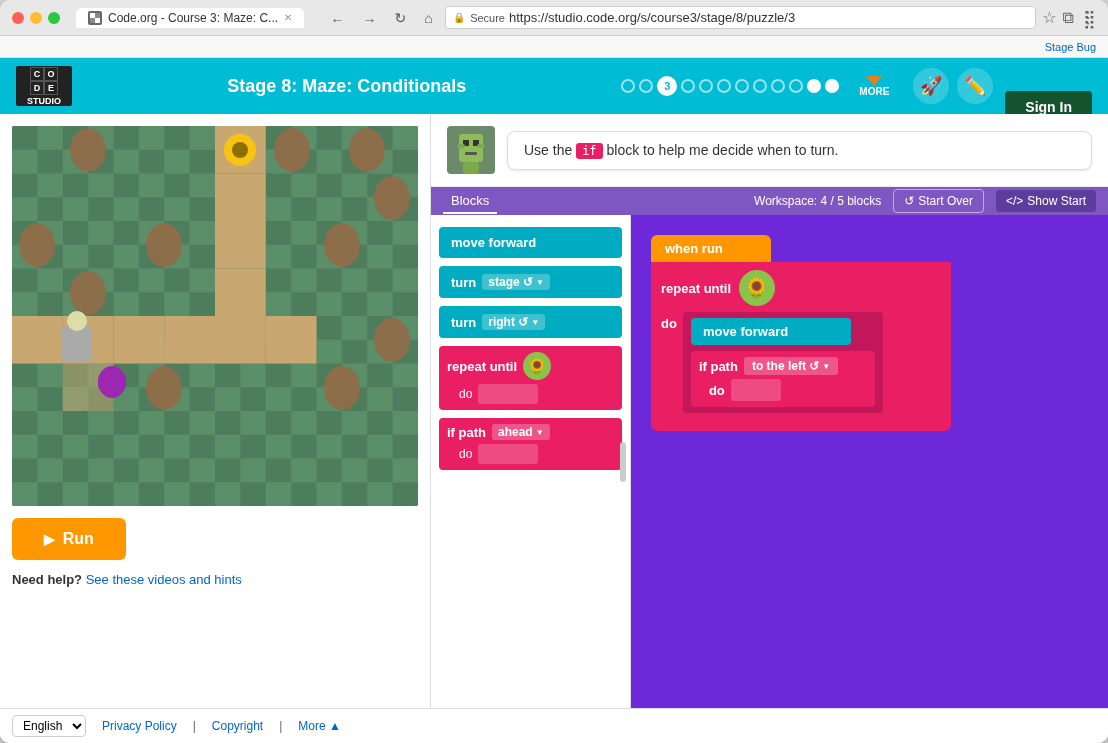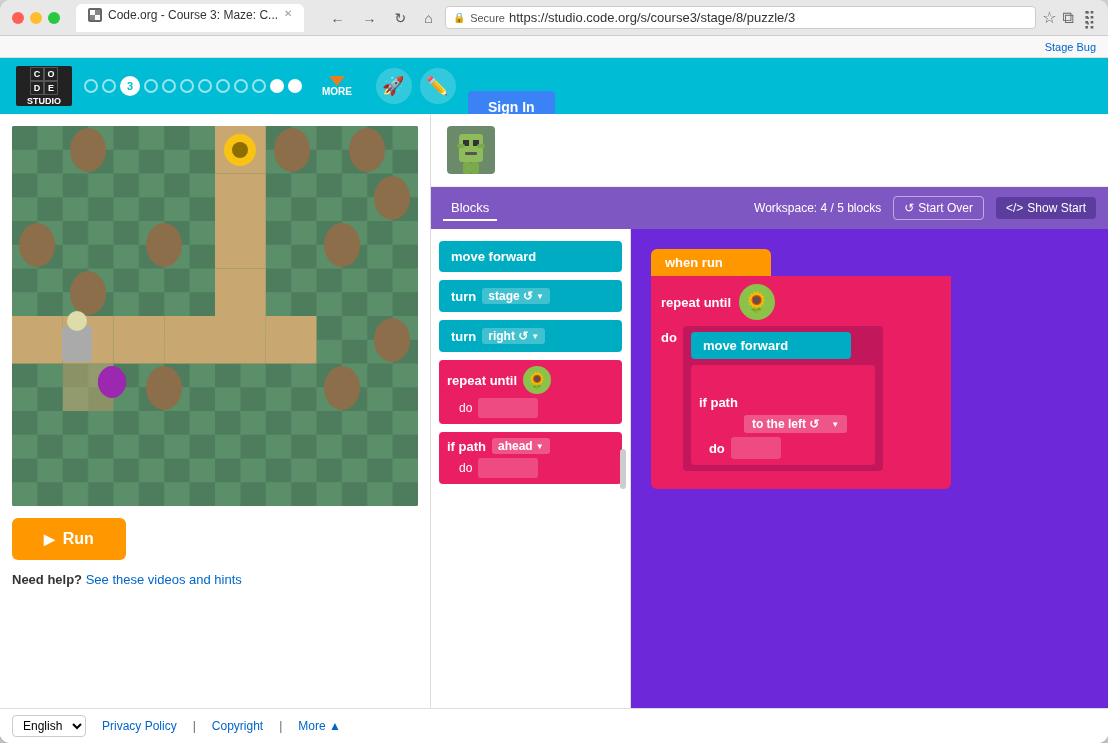--- a/index.html
+++ b/index.html
@@ -6,21 +6,21 @@
     body { font-family: -apple-system, BlinkMacSystemFont, 'Segoe UI', sans-serif; background: #e0e0e0; width: 1108px; height: 743px; overflow: hidden; }
 
     
     .browser-window { width: 1108px; height: 743px; background: #f0f0f0; border-radius: 10px; overflow: hidden; box-shadow: 0 4px 20px rgba(0,0,0,0.4); }
     .browser-titlebar { background: #e8e8e8; height: 36px; display: flex; align-items: center; padding: 0 12px; gap: 8px; border-bottom: 1px solid #ccc; }
     .traffic-lights { display: flex; gap: 6px; align-items: center; }
     .traffic-light { width: 12px; height: 12px; border-radius: 50%; }
     .tl-red { background: #ff5f57; }
     .tl-yellow { background: #ffbd2e; }
     .tl-green { background: #28c840; }
-    .browser-tab { background: #fff; border-radius: 6px 6px 0 0; padding: 4px 12px; font-size: 12px; color: #333; display: flex; gap: 6px; margin-left: 8px; height: 28px; }
+    .browser-tab { background: #fff; border-radius: 6px 6px 0 0; padding: 4px 12px; font-size: 12px; color: #333; display: flex; align-items: center; gap: 6px; margin-left: 8px; height: 20px; }
     .tab-icon { width: 14px; height: 14px; background: #666; border-radius: 2px; display: inline-flex; align-items: center; justify-content: center; }
     .tab-close { color: #999; font-size: 10px; cursor: pointer; }
     .browser-addressbar { display: flex; align-items: center; gap: 6px; flex: 1; margin-left: 12px; }
     .nav-btn { background: none; border: none; color: #555; font-size: 14px; cursor: pointer; padding: 2px 6px; }
     .address-box { flex: 1; background: #fff; border: 1px solid #ccc; border-radius: 4px; padding: 3px 8px; font-size: 12px; color: #333; display: flex; align-items: center; gap: 4px; }
     .address-lock { color: #4caf50; font-size: 10px; }
     .address-secure { color: #555; font-size: 11px; }
     .address-url { color: #333; font-size: 13px; }
     .browser-action-btn { background: none; border: none; color: #666; font-size: 16px; cursor: pointer; }
 
@@ -41,21 +41,21 @@
     .logo-cell { width: 14px; height: 14px; border: 1px solid #555; display: flex; align-items: center; justify-content: center; font-size: 9px; font-weight: bold; color: #fff; }
     .logo-text { color: #fff; font-size: 9px; font-weight: bold; text-align: center; margin-top: 1px; }
     .stage-title { color: #fff; font-size: 18px; font-weight: bold; flex: 1; text-align: center; }
     .puzzle-dots { display: flex; align-items: center; gap: 4px; }
     .dot { width: 14px; height: 14px; border-radius: 50%; border: 2px solid rgba(255,255,255,0.6); background: transparent; }
     .dot.active { background: #fff; border-color: #fff; }
     .dot.current { background: #fff; border-color: #fff; width: 20px; height: 20px; display: flex; align-items: center; justify-content: center; font-size: 11px; font-weight: bold; color: #00bcd4; }
     .more-triangle { width: 0; height: 0; border-left: 8px solid transparent; border-right: 8px solid transparent; border-top: 10px solid #e67e22; }
     .header-icons { display: flex; gap: 8px; margin-left: 12px; }
     .header-icon-btn { background: rgba(255,255,255,0.2); border: none; border-radius: 50%; width: 36px; height: 36px; cursor: pointer; display: flex; align-items: center; justify-content: center; color: #fff; font-size: 18px; }
-    .signin-btn { background: #3b82f6; border: none; border-radius: 4px; color: #fff; font-size: 14px; font-weight: bold; padding: 8px 20px; cursor: pointer; margin-top: 42px; }
+    .signin-btn { background: #14532d; border: none; border-radius: 4px; color: #fff; font-size: 14px; font-weight: bold; padding: 8px 20px; cursor: pointer; margin-top: 42px; }
 
     
     .main-area { flex: 1; display: flex; overflow: hidden; background: #fff; }
 
     
     .game-panel { width: 430px; background: #fff; padding: 12px; display: flex; flex-direction: column; gap: 12px; flex-shrink: 0; }
     .game-canvas { width: 406px; height: 380px; background: #4a7c59; position: relative; overflow: hidden; border-radius: 2px; }
 
     .game-controls { display: flex; justify-content: space-between; align-items: center; }
     .run-btn { background: #ff9800; border: none; border-radius: 6px; color: #fff; font-size: 16px; font-weight: bold; padding: 12px 32px; cursor: pointer; display: flex; align-items: center; gap: 8px; }
@@ -71,21 +71,21 @@
     
     .coding-panel { flex: 1; display: flex; flex-direction: column; border-left: 1px solid #ddd; }
 
     
     .instruction-area { padding: 12px 16px; background: #fff; display: flex; align-items: center; gap: 12px; border-bottom: 1px solid #eee; }
     .zombie-avatar { width: 48px; height: 48px; background: #6a8a6a; border-radius: 4px; display: flex; align-items: center; justify-content: center; font-size: 24px; }
     .instruction-bubble { background: #fff; border: 1px solid #ddd; border-radius: 8px; padding: 10px 16px; font-size: 14px; color: #333; flex: 1; box-shadow: 0 1px 3px rgba(0,0,0,0.1); }
     .if-badge { background: #e91e63; color: #fff; font-family: monospace; font-size: 12px; padding: 1px 6px; border-radius: 3px; display: inline-block; }
 
     
-    .coding-toolbar { background: #7e57c2; display: flex; align-items: center; padding: 0 12px; height: 42px; gap: 12px; }
+    .coding-toolbar { background: #7e57c2; display: flex; align-items: center; padding: 0 12px; height: 28px; gap: 12px; }
     .toolbar-tab { color: #fff; font-size: 13px; font-weight: 500; padding: 4px 8px; cursor: pointer; opacity: 0.8; }
     .toolbar-tab.active { opacity: 1; border-bottom: 2px solid #fff; }
     .workspace-info { color: #fff; font-size: 12px; margin-left: auto; }
     .start-over-btn { background: none; border: 1px solid rgba(255,255,255,0.5); border-radius: 4px; color: #fff; font-size: 12px; padding: 4px 10px; cursor: pointer; display: flex; align-items: center; gap: 4px; }
     .show-code-btn { background: #5c3d9e; border: none; border-radius: 4px; color: #fff; font-size: 12px; padding: 4px 10px; cursor: pointer; display: flex; align-items: center; gap: 4px; }
 
     
     .workspace-area { flex: 1; display: flex; overflow: hidden; }
 
     
@@ -159,20 +159,21 @@
           <div class="logo-row">
             <div class="logo-cell">C</div>
             <div class="logo-cell">O</div>
           </div>
           <div class="logo-row">
             <div class="logo-cell">D</div>
             <div class="logo-cell">E</div>
           </div>
           <div class="logo-text">STUDIO</div>
         </div>
+        <div class="stage-title">Stage 8: Maze: Conditionals</div>
 
         <div class="puzzle-dots">
           <div class="dot"></div>
           <div class="dot"></div>
           <div class="dot current">3</div>
           <div class="dot"></div>
           <div class="dot"></div>
           <div class="dot"></div>
           <div class="dot"></div>
           <div class="dot"></div>
@@ -272,20 +273,25 @@
                 <rect x="8" y="8" width="24" height="28" fill="#8fbc5a" rx="3"></rect>
                 <rect x="12" y="14" width="6" height="6" fill="#333"></rect>
                 <rect x="22" y="14" width="6" height="6" fill="#333"></rect>
                 <rect x="14" y="26" width="12" height="3" fill="#555" rx="1"></rect>
                 <rect x="6" y="18" width="8" height="4" fill="#7aaa4a" rx="2"></rect>
                 <rect x="26" y="18" width="8" height="4" fill="#7aaa4a" rx="2"></rect>
                 <rect x="12" y="36" width="8" height="12" fill="#7aaa4a" rx="2"></rect>
                 <rect x="20" y="36" width="8" height="12" fill="#7aaa4a" rx="2"></rect>
               </svg>
             </div>
+            <div class="instruction-bubble">
+              <span>Use the</span>
+              <span class="if-badge">if</span>
+              <span>block to help me decide when to turn.</span>
+            </div>
           </div>
 
           <div class="coding-toolbar">
             <div class="toolbar-tab active">Blocks</div>
             <div class="workspace-info">Workspace: 4 / 5 blocks</div>
             <button class="start-over-btn">
               <span>↺</span>
               <span>Start Over</span>
             </button>
             <button class="show-code-btn">
@@ -364,21 +370,21 @@
                     <span style="color:#fff;font-size:13px;font-weight:bold;margin-top:4px;">do</span>
                     <div style="background:#c2185b;border-radius:4px;padding:6px 8px;min-width:200px;">
                       
                       <div style="background:#00acc1;border-radius:4px;padding:6px 12px;display:inline-flex;align-items:center;font-size:13px;font-weight:bold;color:#fff;margin-bottom:4px;min-width:160px;">
                         <span>move forward</span>
                       </div>
                       
                       <div style="background:#e91e63;border-radius:4px;padding:6px 8px;margin-top:2px;">
                         <div style="display:flex;align-items:center;gap:6px;color:#fff;font-size:13px;font-weight:bold;">
                           <span>if path</span>
-                          <span style="background:rgba(255,255,255,0.25);border-radius:3px;padding:2px 8px;font-size:12px;display:inline-flex;align-items:center;gap:12px;margin-top:44px;">
+                          <span style="background:rgba(255,255,255,0.25);border-radius:3px;padding:2px 8px;font-size:12px;display:inline-flex;align-items:center;gap:3px;">
                             <span>to the left ↺</span>
                             <span style="font-size:8px;">▼</span>
                           </span>
                         </div>
                         <div style="display:flex;align-items:center;gap:6px;margin-top:4px;padding-left:10px;">
                           <span style="color:#fff;font-size:13px;font-weight:bold;">do</span>
                           <div style="background:rgba(255,255,255,0.2);border-radius:3px;width:50px;height:22px;"></div>
                         </div>
                       </div>
                     </div>

